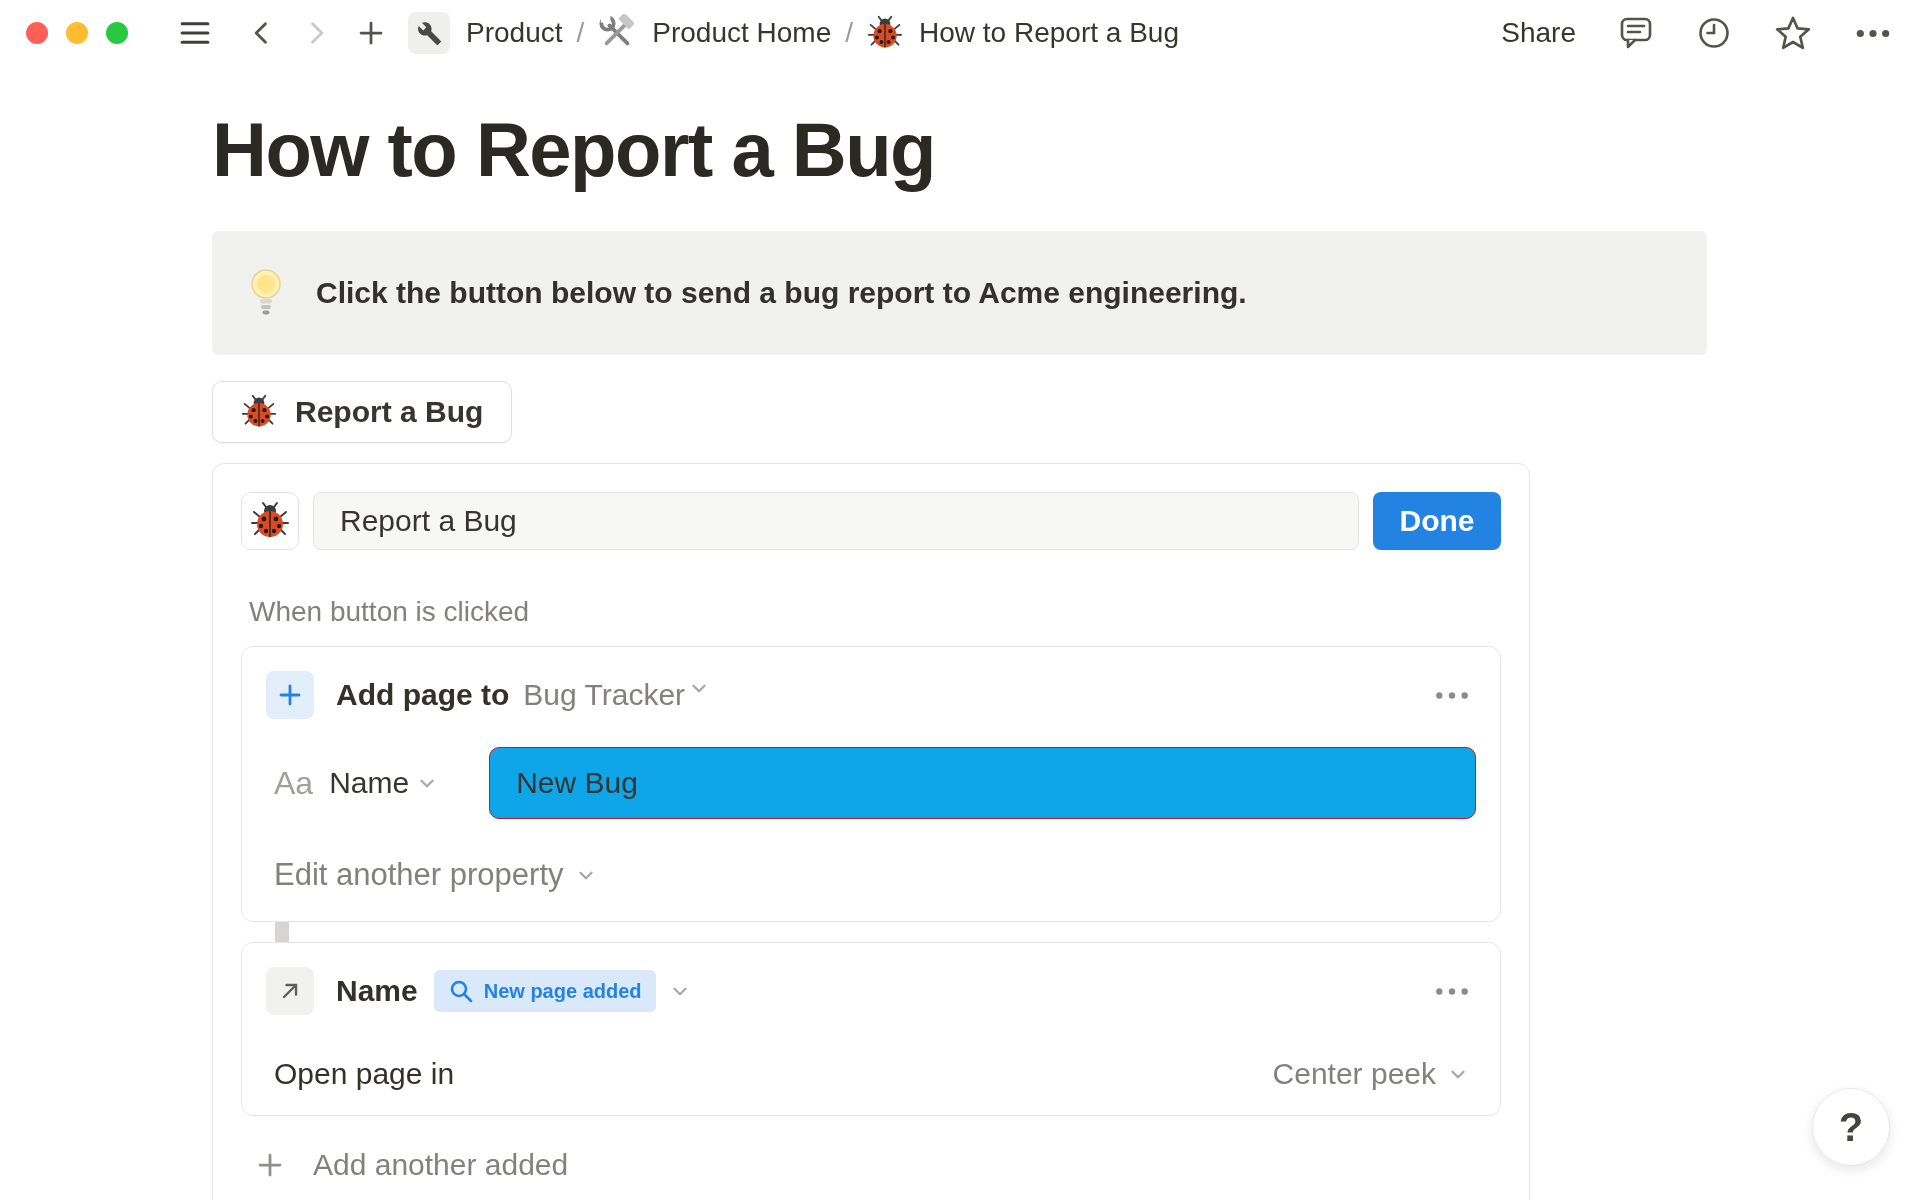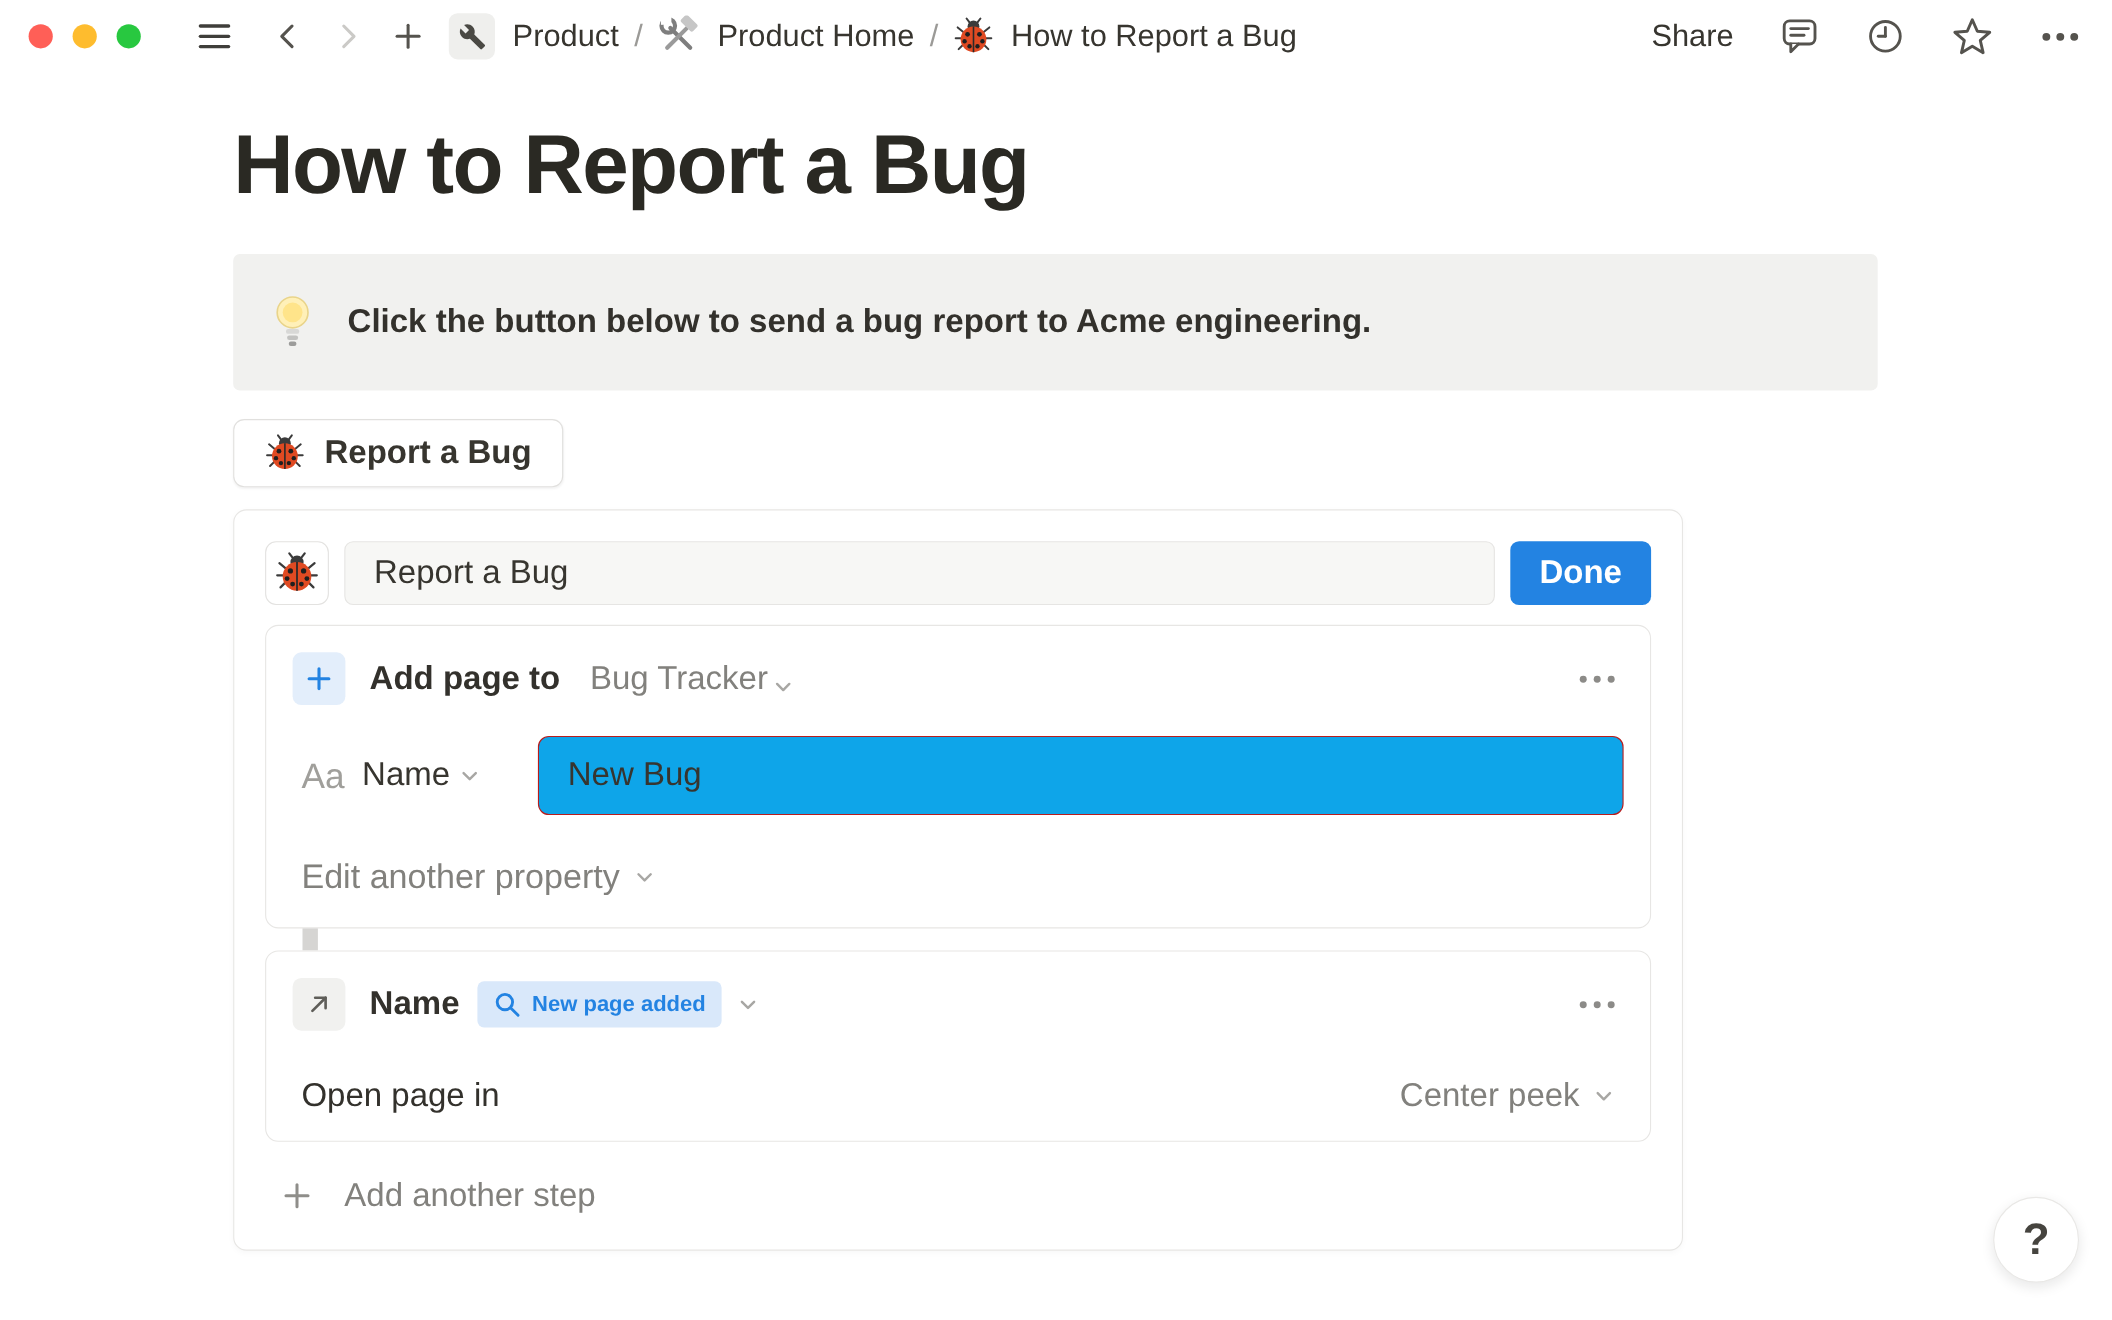--- a/index.html
+++ b/index.html
@@ -120,21 +120,21 @@
   .step-card.second { margin-top: 0; }
   .card-row1 { display: flex; align-items: center; }
   .icon-box {
     width: 48px; height: 48px; flex: none;
     border-radius: 8px;
     display: flex; align-items: center; justify-content: center;
   }
   .icon-box.blue { background: #e3eefb; }
   .icon-box.gray { background: #f1f1ef; }
   .action-label { margin-left: 22px; font-size: 30px; font-weight: 700; color: #33312c; }
-  .target-select { display: flex; align-items: flex-end; gap: 4px; margin-left: 27px; cursor: pointer; }
+  .target-select { display: flex; align-items: flex-start; gap: 4px; margin-left: 14px; cursor: pointer; }
   .target-label { font-size: 30px; color: #82817d; }
   .row-spacer { flex: 1; }
   .dots-btn { cursor: pointer; padding: 6px; }
 
   .prop-row { display: flex; align-items: center; margin-top: 28px; }
   .prop-select { display: flex; align-items: center; cursor: pointer; margin-left: 8px; }
   .prop-type { font-size: 32px; color: #a09f9b; font-weight: 500; }
   .prop-name { margin-left: 16px; font-size: 30px; color: #37352f; }
   .prop-select .chev { margin-left: 8px; }
   .value-input {
@@ -374,20 +374,21 @@
               <circle cx="16" cy="30" r="2.2"></circle>
                 <circle cx="24" cy="30" r="2.2"></circle>
             </g>
           </svg>
         </span>
       </div>
       <input class="name-input" type="text" value="Report a Bug" style="">
       <button class="done-btn">Done</button>
     </div>
 
+    <div class="trigger-label">When button is clicked</div>
 
     
     <div class="step-card">
       <div class="card-row1">
         <div class="icon-box blue">
           <svg width="28" height="28" viewBox="0 0 28 28" fill="none" stroke="#2383e2" stroke-width="2.8" stroke-linecap="round">
             <path d="M14 5 V23"></path>
               <path d="M5 14 H23"></path>
           </svg>
         </div>
@@ -468,19 +469,19 @@
           </svg>
         </span>
       </div>
     </div>
 
     <div class="add-step">
       <svg width="30" height="30" viewBox="0 0 24 24" fill="none" stroke="#8f8e8a" stroke-width="2.2" stroke-linecap="round">
         <path d="M12 4 V20"></path>
           <path d="M4 12 H20"></path>
       </svg>
-      <span class="add-step-label">Add another step</span>
+      <span class="add-step-label">Add another added</span>
     </div>
 
   </div>
 </div>
 
 <div class="help-btn">?</div>
 
 </body></html>

